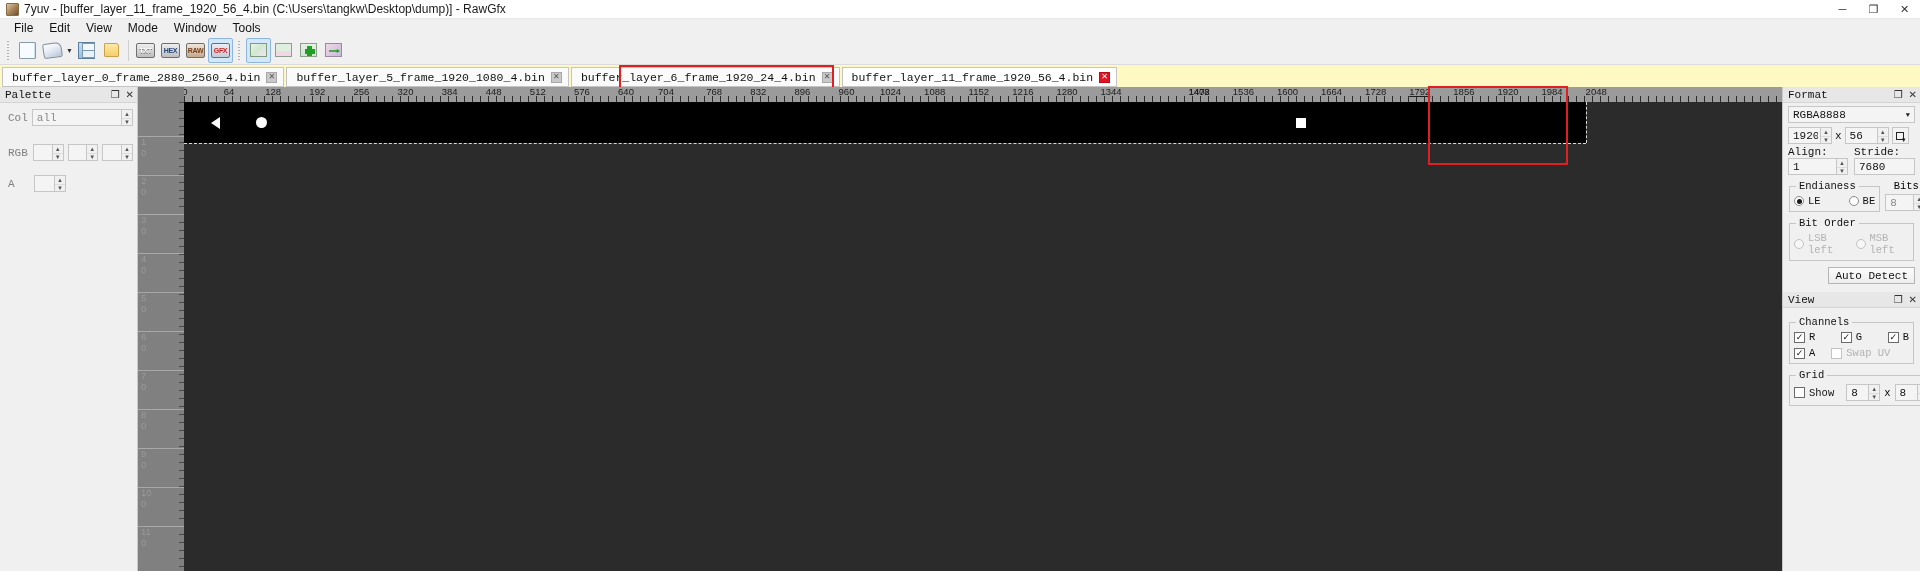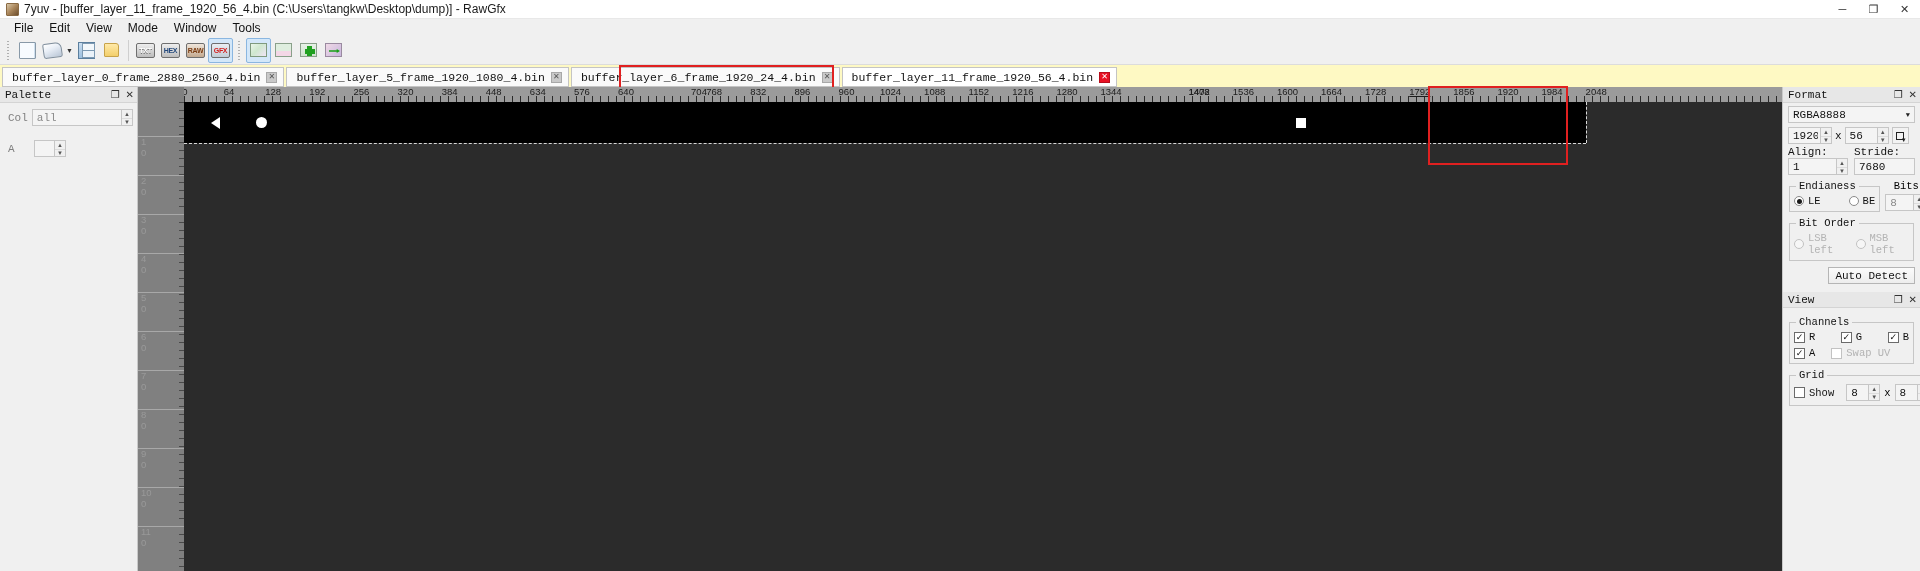--- a/index.html
+++ b/index.html
@@ -356,20 +356,44 @@
     <div class="row">
       <span class="row-lbl">Col</span>
       <span class="spin-wrap" style="flex:1 1 auto;">
         <input readonly="" value="all" style="">
         <span class="spin">
           <div>▲</div>
           <div>▼</div>
         </span>
       </span>
     </div>
+    <div class="row" style="padding-top:18px;">
+      <span class="row-lbl">RGB</span>
+      <span class="spin-wrap" style="width:32px;">
+        <input readonly="" value="" style="">
+        <span class="spin">
+          <div>▲</div>
+          <div>▼</div>
+        </span>
+      </span>
+      <span class="spin-wrap" style="width:32px;">
+        <input readonly="" value="" style="">
+        <span class="spin">
+          <div>▲</div>
+          <div>▼</div>
+        </span>
+      </span>
+      <span class="spin-wrap" style="width:32px;">
+        <input readonly="" value="" style="">
+        <span class="spin">
+          <div>▲</div>
+          <div>▼</div>
+        </span>
+      </span>
+    </div>
     <div class="row" style="padding-top:14px;">
       <span class="row-lbl">A</span>
       <span class="spin-wrap" style="width:32px;">
         <input readonly="" value="" style="">
         <span class="spin">
           <div>▲</div>
           <div>▼</div>
         </span>
       </span>
     </div>
@@ -380,24 +404,24 @@
     <div class="hruler" id="hruler">
       <div class="hr-ticks"></div>
     <div class="hr-num" style="left: 1px;">0</div>
         <div class="hr-num" style="left: 45.1px;">64</div>
         <div class="hr-num" style="left: 89.2px;">128</div>
         <div class="hr-num" style="left: 133.3px;">192</div>
         <div class="hr-num" style="left: 177.4px;">256</div>
         <div class="hr-num" style="left: 221.5px;">320</div>
         <div class="hr-num" style="left: 265.6px;">384</div>
         <div class="hr-num" style="left: 309.7px;">448</div>
-        <div class="hr-num" style="left: 353.8px;">634</div>
+        <div class="hr-num" style="left: 353.8px;">512</div>
         <div class="hr-num" style="left: 397.9px;">576</div>
         <div class="hr-num" style="left: 442px;">640</div>
-        <div class="hr-num" style="left: 515px;">704</div>
+        <div class="hr-num" style="left: 482px;">704</div>
         <div class="hr-num" style="left: 530.2px;">768</div>
         <div class="hr-num" style="left: 574.3px;">832</div>
         <div class="hr-num" style="left: 618.4px;">896</div>
         <div class="hr-num" style="left: 662.5px;">960</div>
         <div class="hr-num" style="left: 706.6px;">1024</div>
         <div class="hr-num" style="left: 750.7px;">1088</div>
         <div class="hr-num" style="left: 794.8px;">1152</div>
         <div class="hr-num" style="left: 838.9px;">1216</div>
         <div class="hr-num" style="left: 883px;">1280</div>
         <div class="hr-num" style="left: 927.1px;">1344</div>

